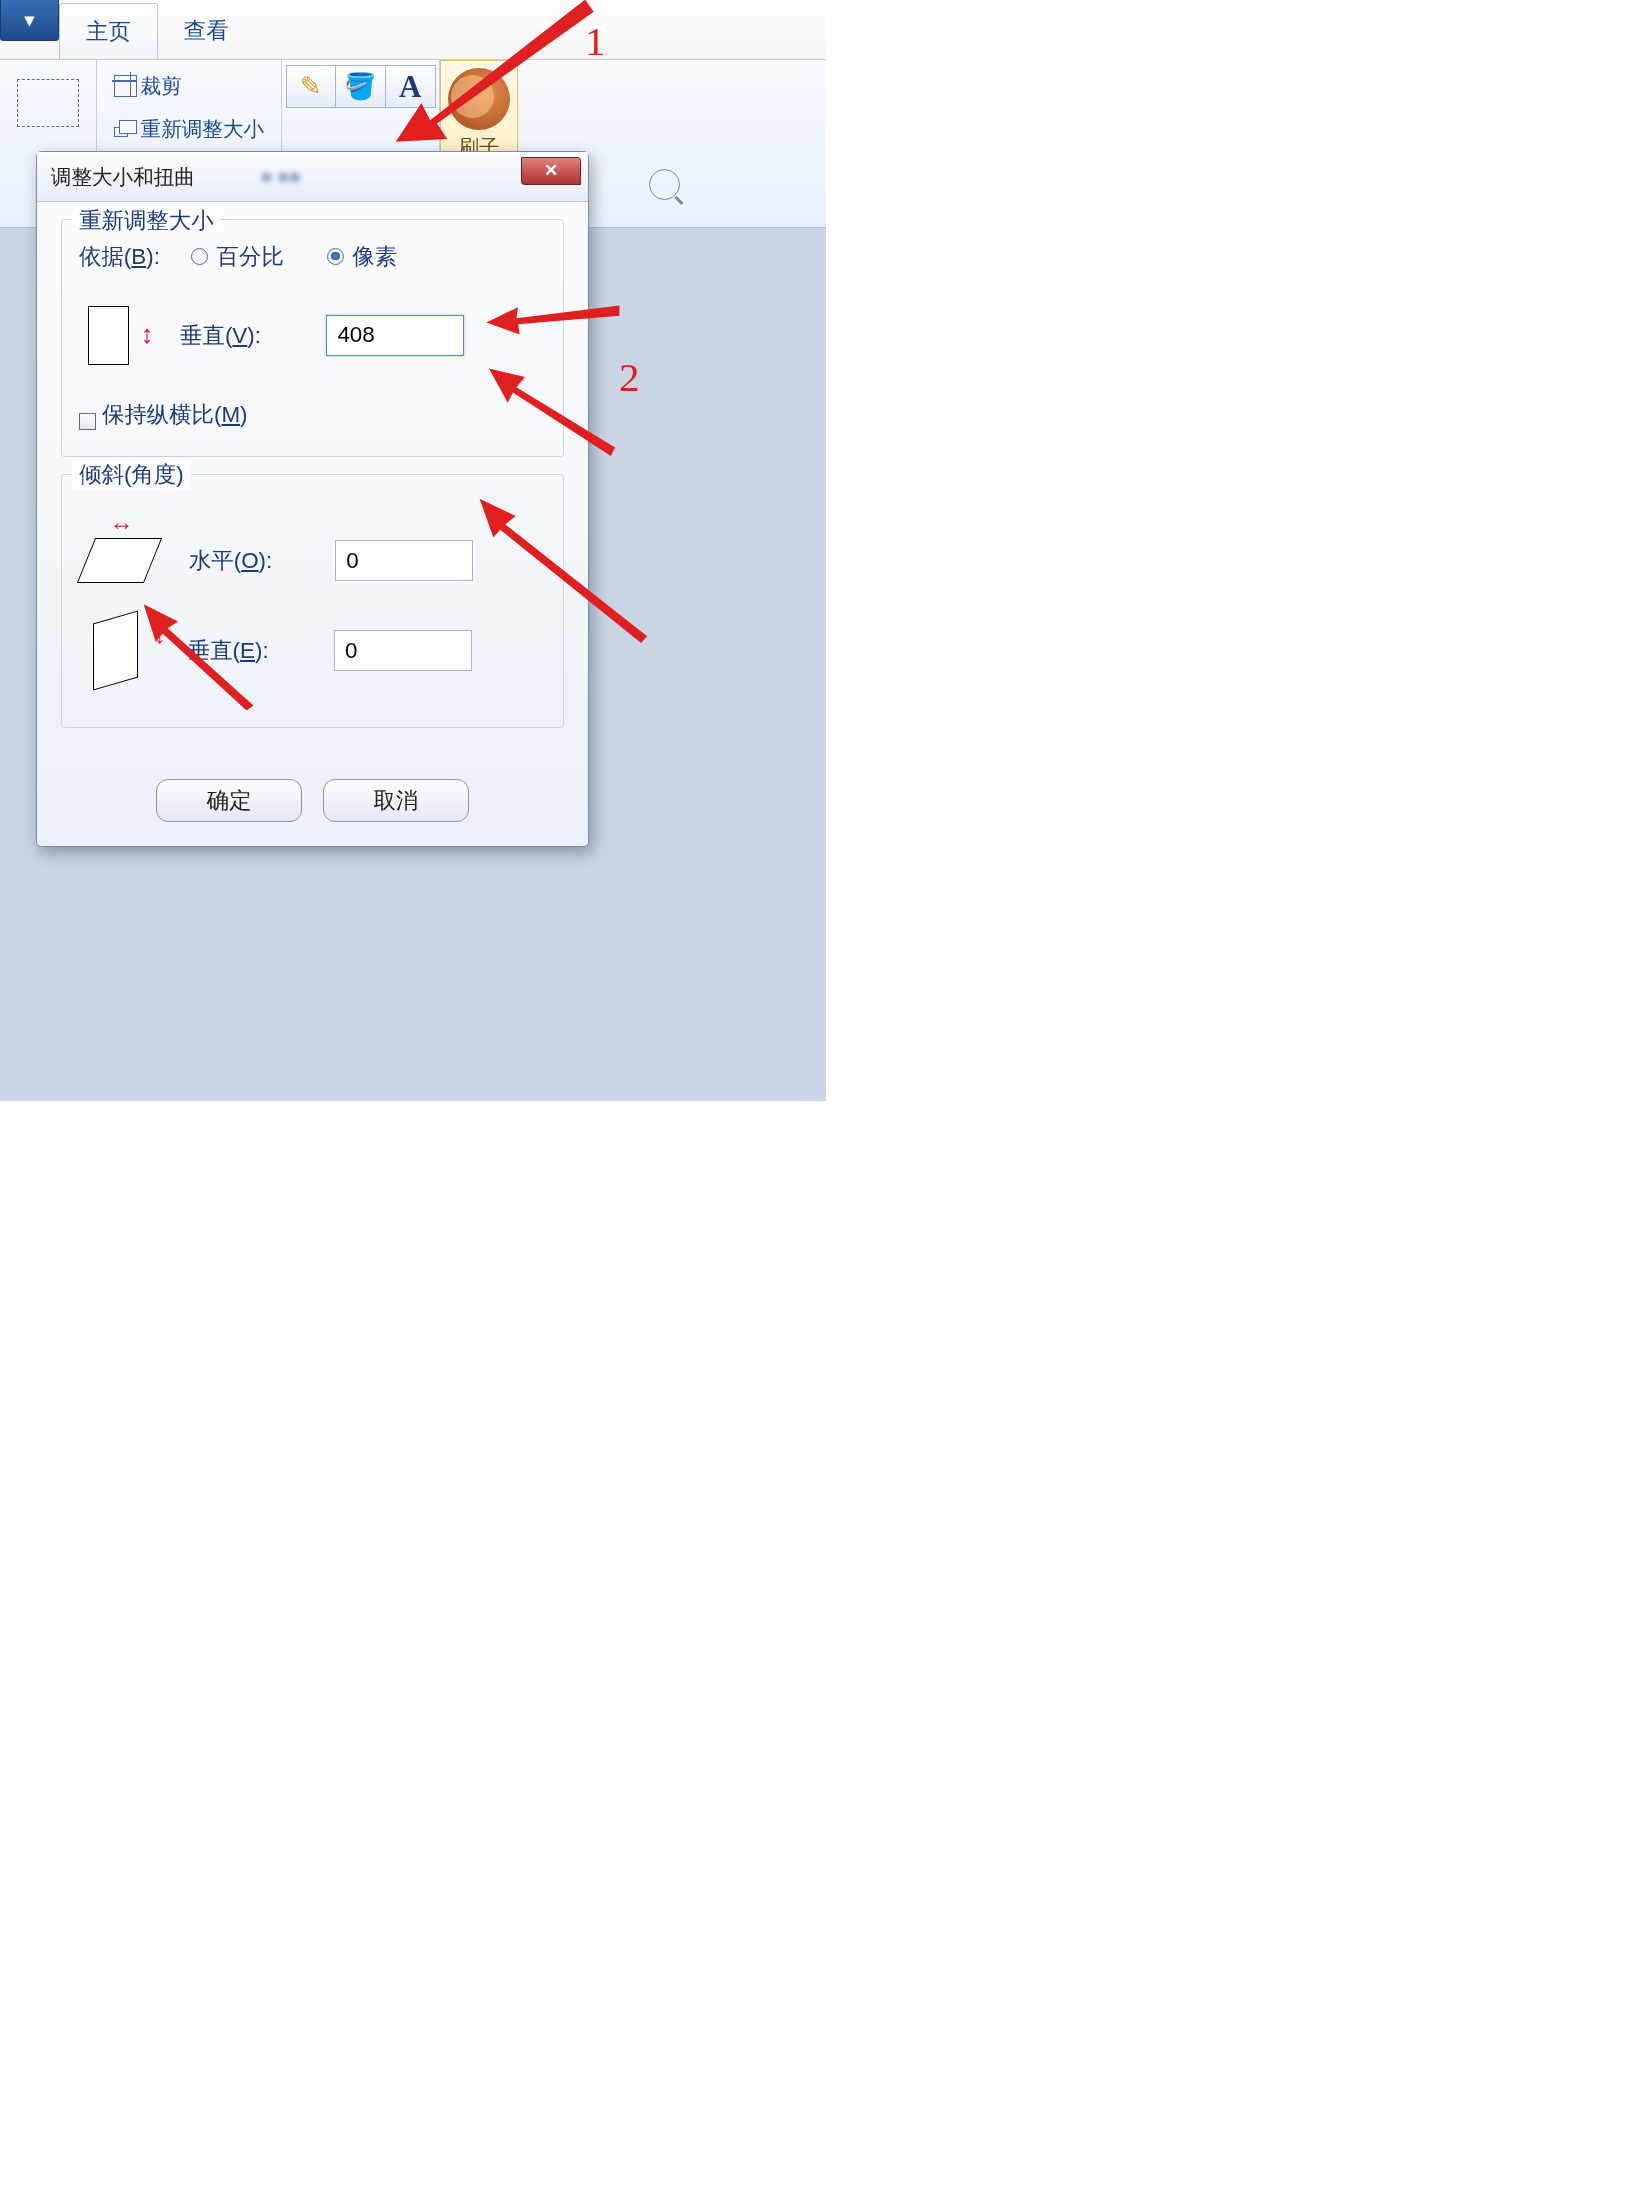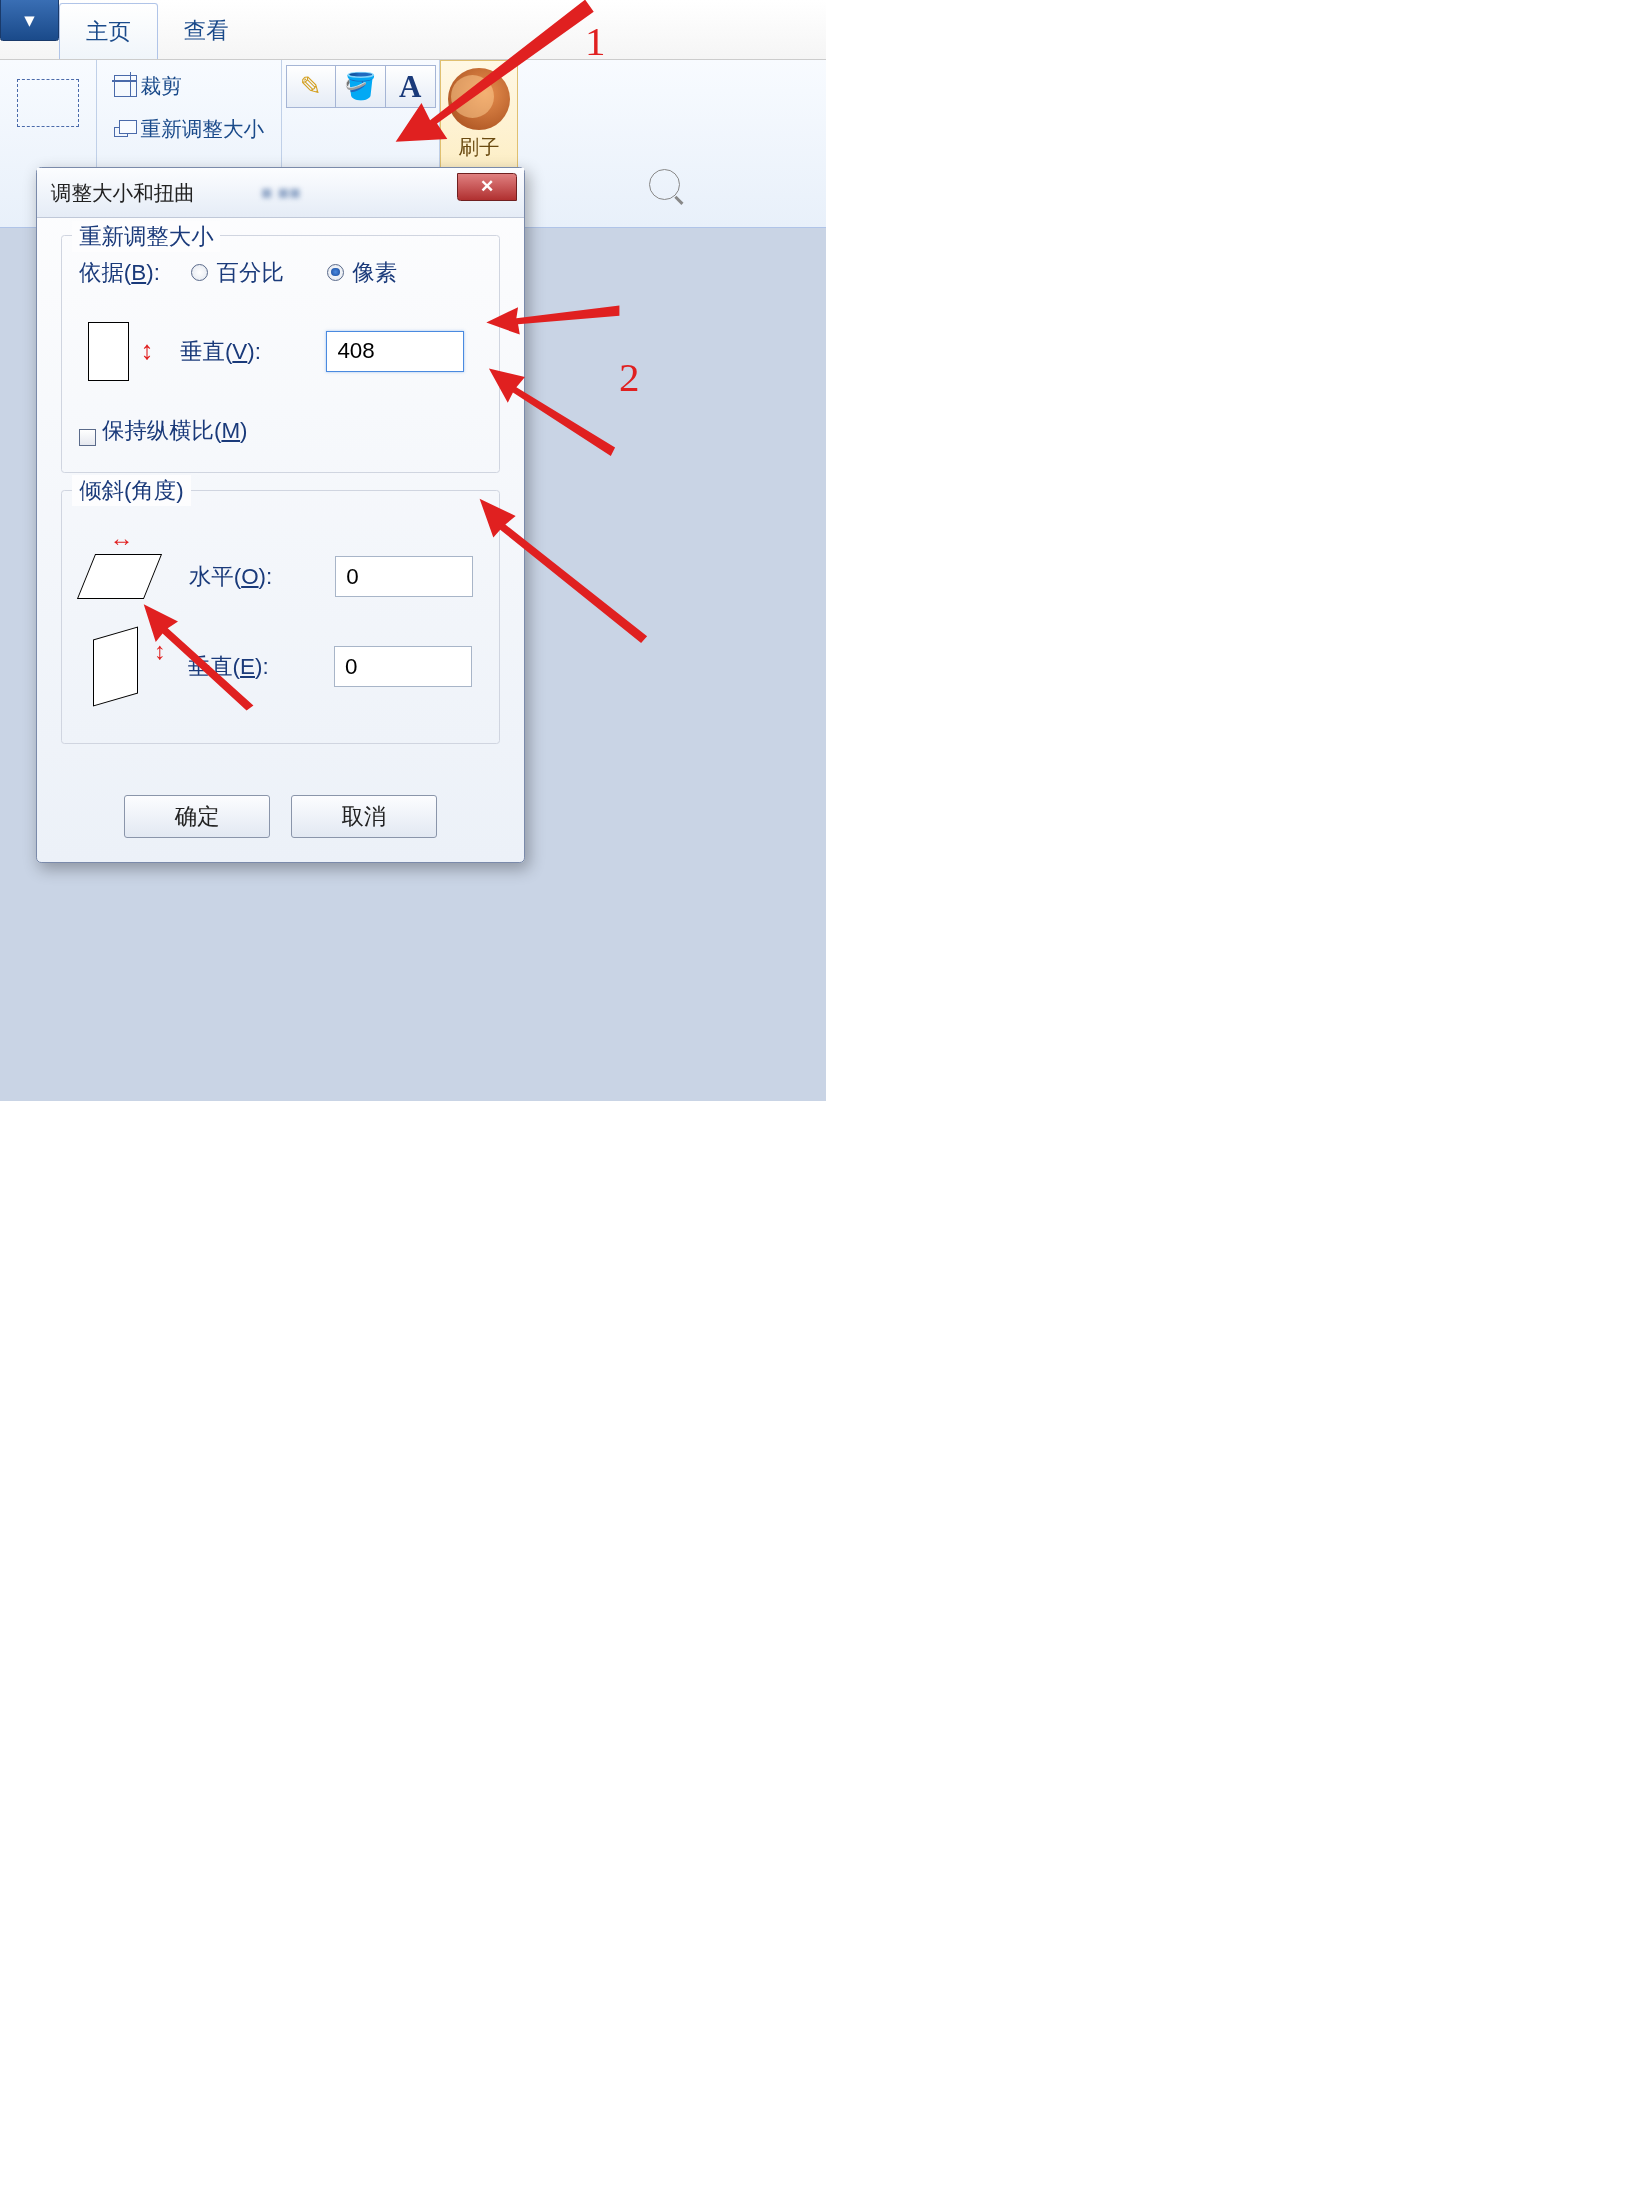--- a/index.html
+++ b/index.html
@@ -240,23 +240,23 @@
       content: ""; position: absolute;
       width: 10.3px; height: 2.6px;
       background: #888;
       bottom: -2.6px; right: -5.2px;
       transform: rotate(45deg);
     }
     
     
     .dialog {
       position: absolute;
-      top: 167px;
+      top: 151px;
       left: 36px;
-      width: 489px;
+      width: 553px;
       background: linear-gradient(to bottom, #fdfdfe, #ecf1f8);
       border: 0.9px solid #7a8aaa;
       box-shadow: 3.4px 5.2px 15.5px rgba(0,0,0,0.3);
       border-radius: 5.2px;
     }
     .titlebar {
       height: 50px;
       background: linear-gradient(to bottom, #fcfdff, #e5ecf6);
       display: flex;
       align-items: center;
@@ -456,21 +456,21 @@
       display: flex;
       justify-content: center;
       gap: 20.6px;
       padding: 17px 0 24px 0;
     }
     .dlg-btn {
       width: 146px;
       height: 43px;
       border: 0.9px solid #8a95aa;
       background: linear-gradient(to bottom, #fcfdff, #e2e8f2);
-      border-radius: 3px;
+      border-radius: 12px;
       font-size: 22.4px;
       color: #222;
       font-family: Liberation Serif, serif;
     }
     
     
     .anno-1 {
       position: absolute;
       top: 17px; left: 585px;
       font-size: 41px;

